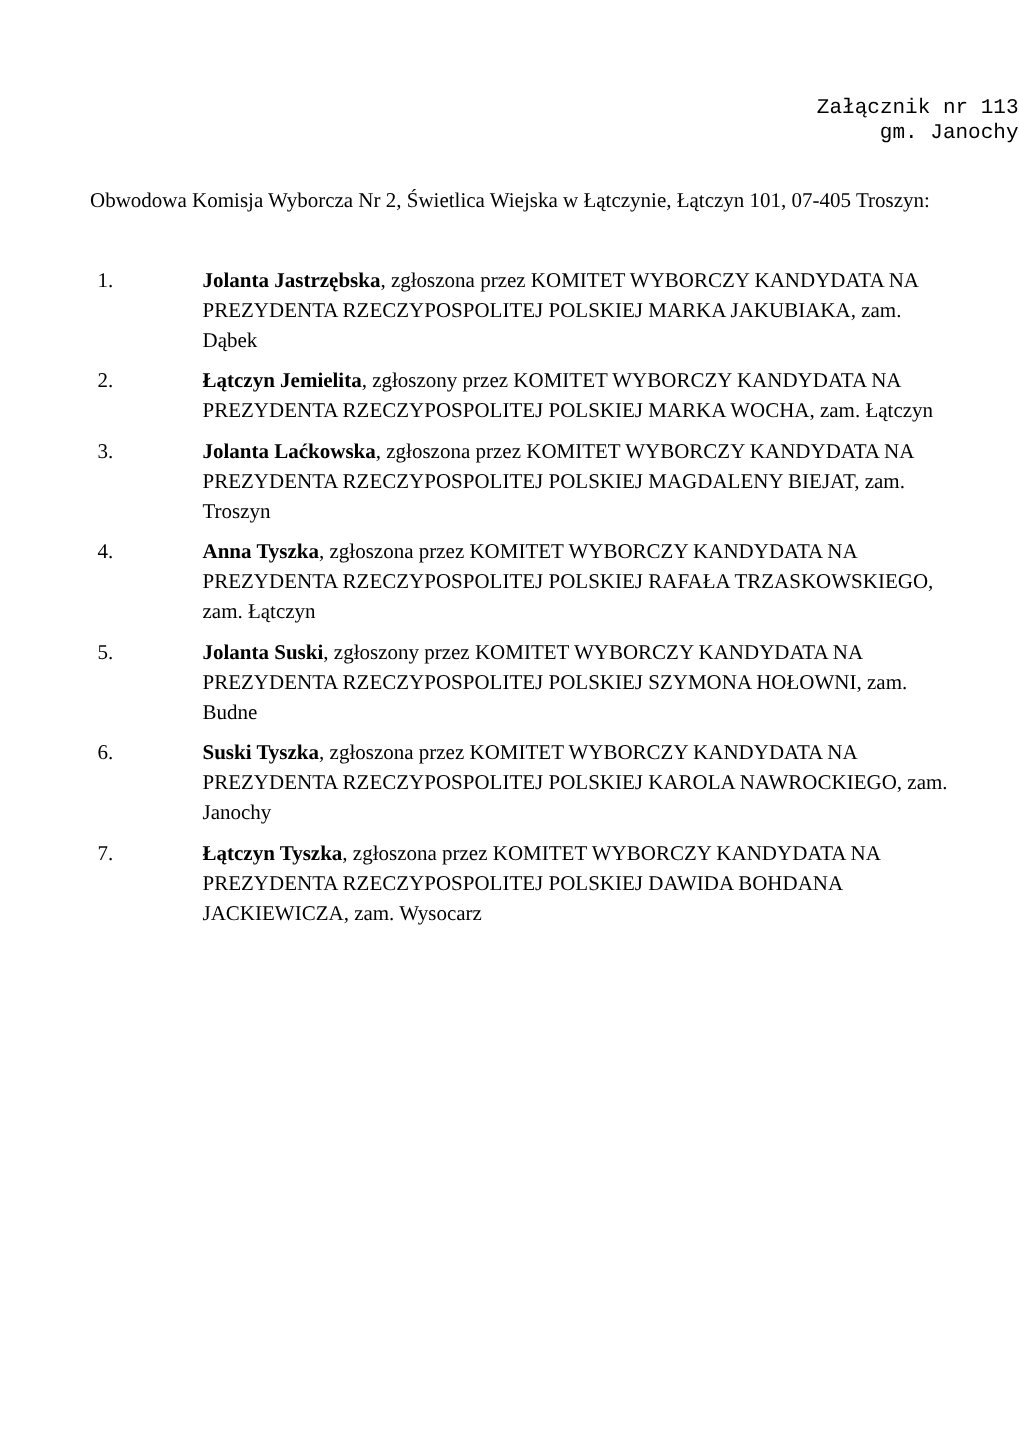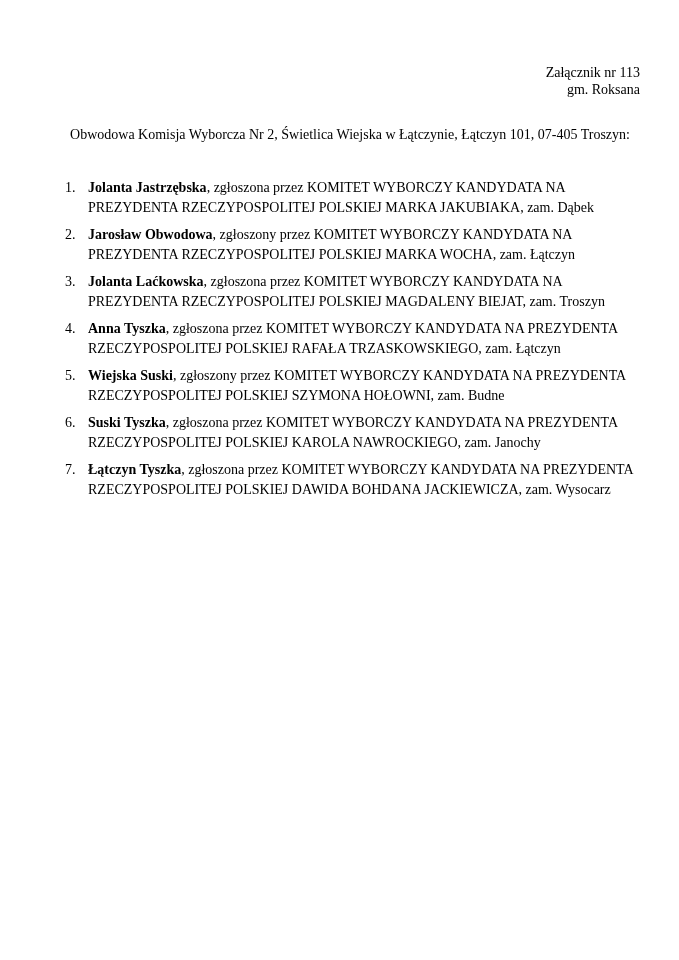--- a/index.html
+++ b/index.html
@@ -13,87 +13,87 @@
     height: 960px;
     background: #ffffff;
     color: #000000;
     font-family: "Liberation Serif", "DejaVu Serif", serif;
     font-size: 14px;
     overflow: hidden;
     box-sizing: border-box;
   }
   .doc-header {
     padding-top: 64px;
-    padding-right: 39px;
     text-align: right;
     line-height: 17px;
+    font-family: Liberation Mono, monospace;
   }
   .doc-title {
     margin: 28px 39px 0 60px;
     line-height: 17px;
-    text-align: center;
   }
   .member-list {
     margin-top: 35px;
     padding-left: 65px;
     padding-right: 44px;
   }
   .member-item {
     display: flex;
     line-height: 20px;
     margin-bottom: 7px;
   }
   .member-num {
     flex: 0 0 23px;
     width: 23px;
   }
   .member-text {
     flex: 1;
+    margin-left: 47px;
   }
   .member-name {
     font-weight: bold;
   }
 </style>
 </head>
 <body>
 
 <div class="page">
 
   <div class="doc-header">
     <div>Załącznik nr 113</div>
-    <div>gm. Roksana</div>
+    <div>gm. Janochy</div>
   </div>
 
   <div class="doc-title">Obwodowa Komisja Wyborcza Nr 2, Świetlica Wiejska w Łątczynie, Łątczyn 101, 07-405 Troszyn:</div>
 
   <div class="member-list">
 
     <div class="member-item">
       <span class="member-num">1.</span>
       <span class="member-text"><span class="member-name">Jolanta Jastrzębska</span><span>, zgłoszona przez KOMITET WYBORCZY KANDYDATA NA PREZYDENTA RZECZYPOSPOLITEJ POLSKIEJ MARKA JAKUBIAKA, zam. Dąbek</span></span>
     </div>
 
     <div class="member-item">
       <span class="member-num">2.</span>
-      <span class="member-text"><span class="member-name">Jarosław Obwodowa</span><span>, zgłoszony przez KOMITET WYBORCZY KANDYDATA NA PREZYDENTA RZECZYPOSPOLITEJ POLSKIEJ MARKA WOCHA, zam. Łątczyn</span></span>
+      <span class="member-text"><span class="member-name">Łątczyn Jemielita</span><span>, zgłoszony przez KOMITET WYBORCZY KANDYDATA NA PREZYDENTA RZECZYPOSPOLITEJ POLSKIEJ MARKA WOCHA, zam. Łątczyn</span></span>
     </div>
 
     <div class="member-item">
       <span class="member-num">3.</span>
       <span class="member-text"><span class="member-name">Jolanta Laćkowska</span><span>, zgłoszona przez KOMITET WYBORCZY KANDYDATA NA PREZYDENTA RZECZYPOSPOLITEJ POLSKIEJ MAGDALENY BIEJAT, zam. Troszyn</span></span>
     </div>
 
     <div class="member-item">
       <span class="member-num">4.</span>
       <span class="member-text"><span class="member-name">Anna Tyszka</span><span>, zgłoszona przez KOMITET WYBORCZY KANDYDATA NA PREZYDENTA RZECZYPOSPOLITEJ POLSKIEJ RAFAŁA TRZASKOWSKIEGO, zam. Łątczyn</span></span>
     </div>
 
     <div class="member-item">
       <span class="member-num">5.</span>
-      <span class="member-text"><span class="member-name">Wiejska Suski</span><span>, zgłoszony przez KOMITET WYBORCZY KANDYDATA NA PREZYDENTA RZECZYPOSPOLITEJ POLSKIEJ SZYMONA HOŁOWNI, zam. Budne</span></span>
+      <span class="member-text"><span class="member-name">Jolanta Suski</span><span>, zgłoszony przez KOMITET WYBORCZY KANDYDATA NA PREZYDENTA RZECZYPOSPOLITEJ POLSKIEJ SZYMONA HOŁOWNI, zam. Budne</span></span>
     </div>
 
     <div class="member-item">
       <span class="member-num">6.</span>
       <span class="member-text"><span class="member-name">Suski Tyszka</span><span>, zgłoszona przez KOMITET WYBORCZY KANDYDATA NA PREZYDENTA RZECZYPOSPOLITEJ POLSKIEJ KAROLA NAWROCKIEGO, zam. Janochy</span></span>
     </div>
 
     <div class="member-item">
       <span class="member-num">7.</span>
       <span class="member-text"><span class="member-name">Łątczyn Tyszka</span><span>, zgłoszona przez KOMITET WYBORCZY KANDYDATA NA PREZYDENTA RZECZYPOSPOLITEJ POLSKIEJ DAWIDA BOHDANA JACKIEWICZA, zam. Wysocarz</span></span>

